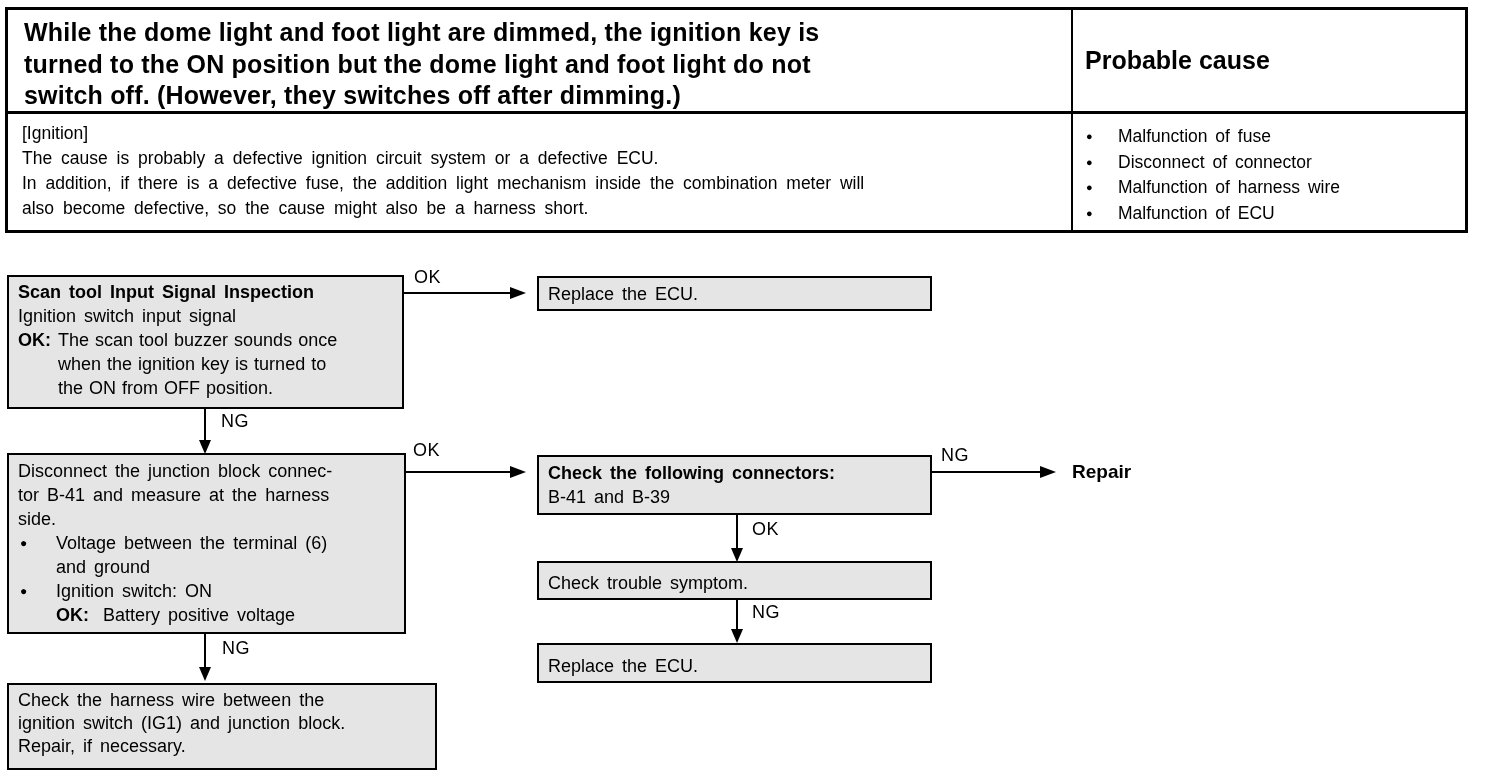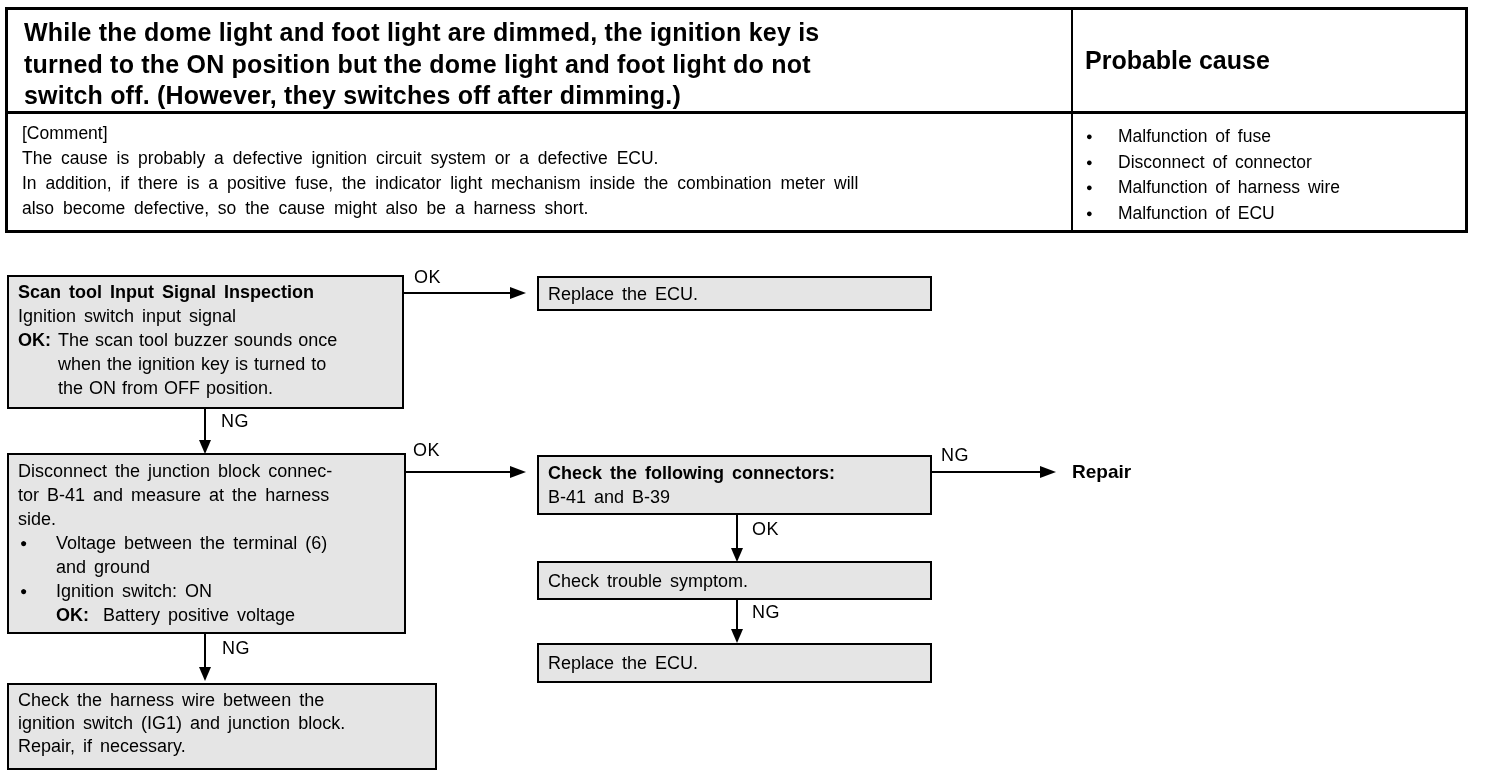--- a/index.html
+++ b/index.html
@@ -45,21 +45,21 @@
   .cause-item .bullet {
     font-size:11px; line-height:25.5px; width:32px; flex:none;
   }
 
   
   .fbox {
     position:absolute; border:2px solid #000; background:#e5e5e5;
     font-size:18px; line-height:24px; word-spacing:3px;
     padding:3px 9px;
   }
-  .fbox.center { display:flex; align-items:center; }
+  .fbox.center { display:flex; align-items:flex-end; }
   .okrow { display:flex; }
   .okrow .oklabel { flex:none; font-weight:bold; width:40px; }
   .li { display:flex; }
   .li .bullet { flex:none; width:38px; font-size:12px; line-height:24px; padding-left:2px; }
   .okrow2 { padding-left:38px; display:flex; }
   .okrow2 .oklabel { font-weight:bold; padding-right:14px; }
 
   .hline { position:absolute; height:2px; background:#000; }
   .vline { position:absolute; width:2px; background:#000; }
   .ar { position:absolute; width:0; height:0;
@@ -75,23 +75,23 @@
 <div class="page">
 
   <div class="tbl">
     <div class="cell-symptom pre">While the dome light and foot light are dimmed, the ignition key is
 turned to the ON position but the dome light and foot light do not
 switch off.  (However, they switches off after dimming.)</div>
     <div class="cell-cause-hdr">
       <span>Probable cause</span>
     </div>
     <div class="cell-comment">
-      <div>[Comment]</div>
+      <div>[Ignition]</div>
       <div>The cause is probably a defective ignition circuit system or a defective ECU.</div>
-      <div class="pre">In addition, if there is a positive fuse, the indicator light mechanism inside the combination meter will
+      <div class="pre">In addition, if there is a defective fuse, the addition light mechanism inside the combination meter will
 also become defective, so the cause might also be a harness short.</div>
     </div>
     <div class="cell-causes">
       <div class="cause-item">
         <span class="bullet">●</span>
         <span>Malfunction of fuse</span>
       </div>
       <div class="cause-item">
         <span class="bullet">●</span>
         <span>Disconnect of connector</span>

